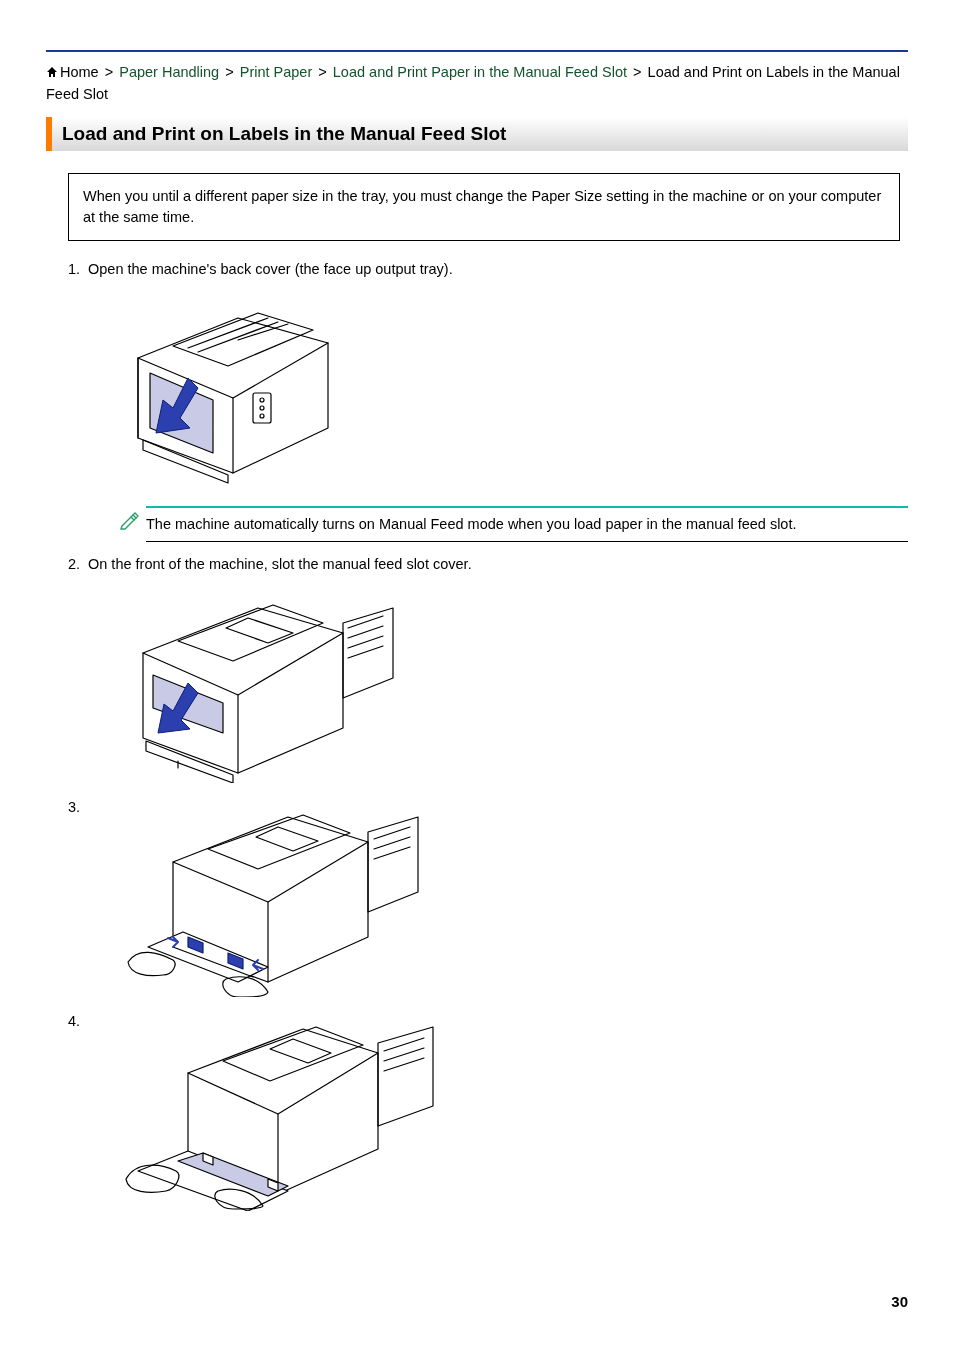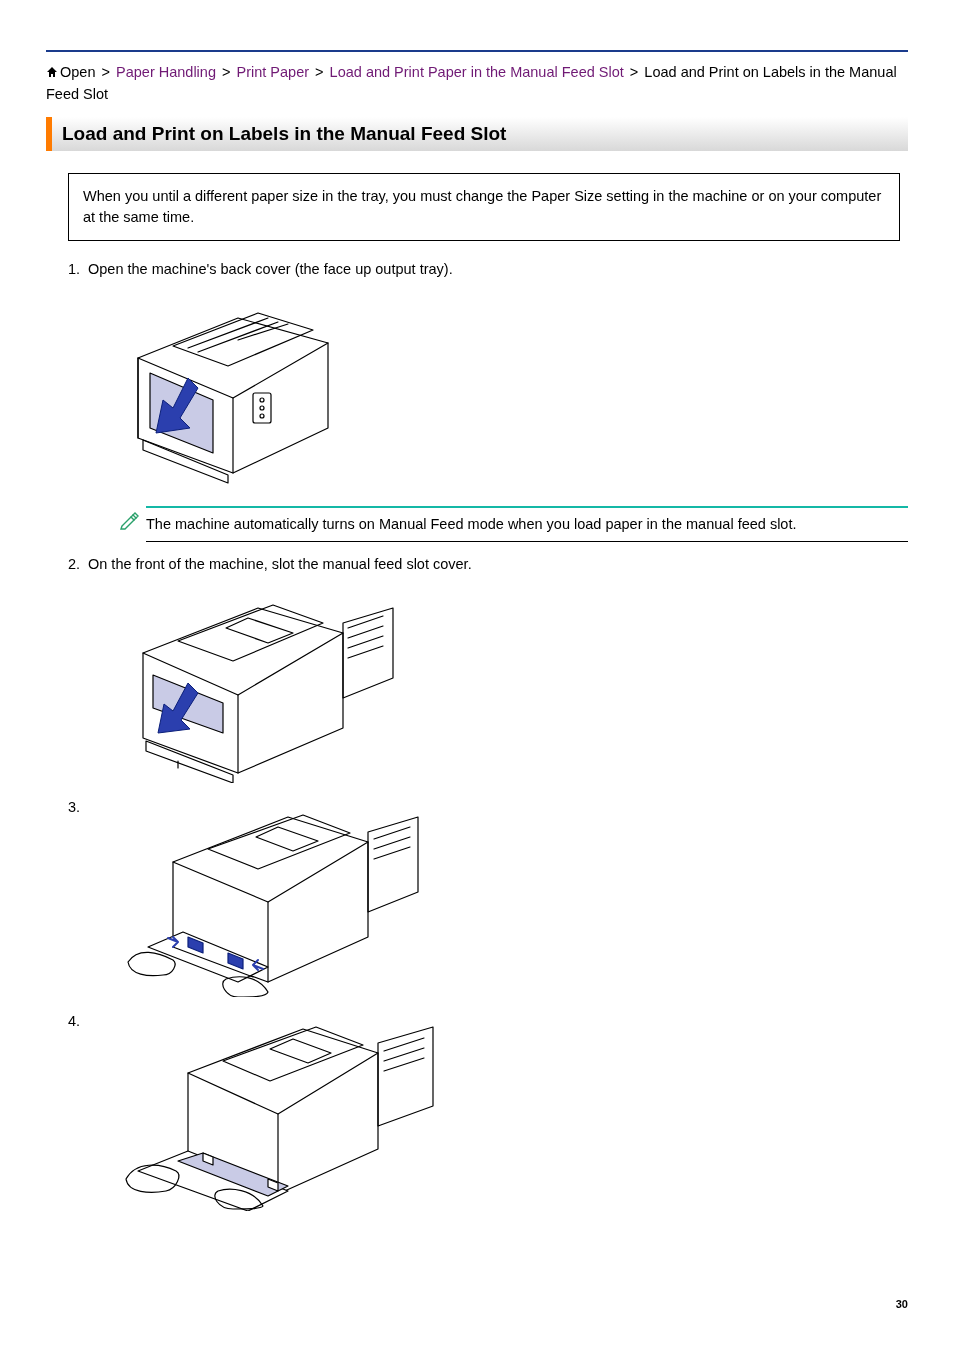--- a/index.html
+++ b/index.html
@@ -25,21 +25,21 @@
     font-size: 14.5px;
     line-height: 1.45;
     margin-bottom: 12px;
   }
   .breadcrumb .home-icon {
     display: inline-block;
     vertical-align: -1px;
     margin-right: 2px;
   }
   .breadcrumb a {
-    color: #701a75;
+    color: #14532d;
     text-decoration: none;
   }
   .breadcrumb .sep {
     color: #000;
     padding: 0 2px;
   }
   .section-title {
     background: linear-gradient(to bottom, #ffffff, #d8d8d8);
     border-left: 6px solid #ff7b00;
     padding: 6px 10px 6px 10px;
@@ -84,36 +84,36 @@
     border-top: 2px solid #14b8a6;
     border-bottom: 1px solid #000;
     padding: 6px 0;
     font-size: 14.5px;
   }
   .page-number {
     position: absolute;
     right: 46px;
     bottom: 40px;
     font-weight: bold;
-    font-size: 11px;
+    font-size: 15px;
   }
 </style>
 </head>
 <body>
 
 <div class="page">
 
   <div class="top-rule"></div>
 
   <div class="breadcrumb">
     <span class="home-icon">
       <svg width="12" height="12" viewBox="0 0 12 12">
           <path d="M6 1 L11 6 H9 V11 H7 V8 H5 V11 H3 V6 H1 Z" fill="#000"></path>
         </svg>
-    </span><span>Open</span>
+    </span><span>Home</span>
     <span class="sep">&gt;</span>
     <a href="#">Paper Handling</a>
     <span class="sep">&gt;</span>
     <a href="#">Print Paper</a>
     <span class="sep">&gt;</span>
     <a href="#">Load and Print Paper in the Manual Feed Slot</a>
     <span class="sep">&gt;</span>
     <span>Load and Print on Labels in the Manual Feed Slot</span>
   </div>
 

